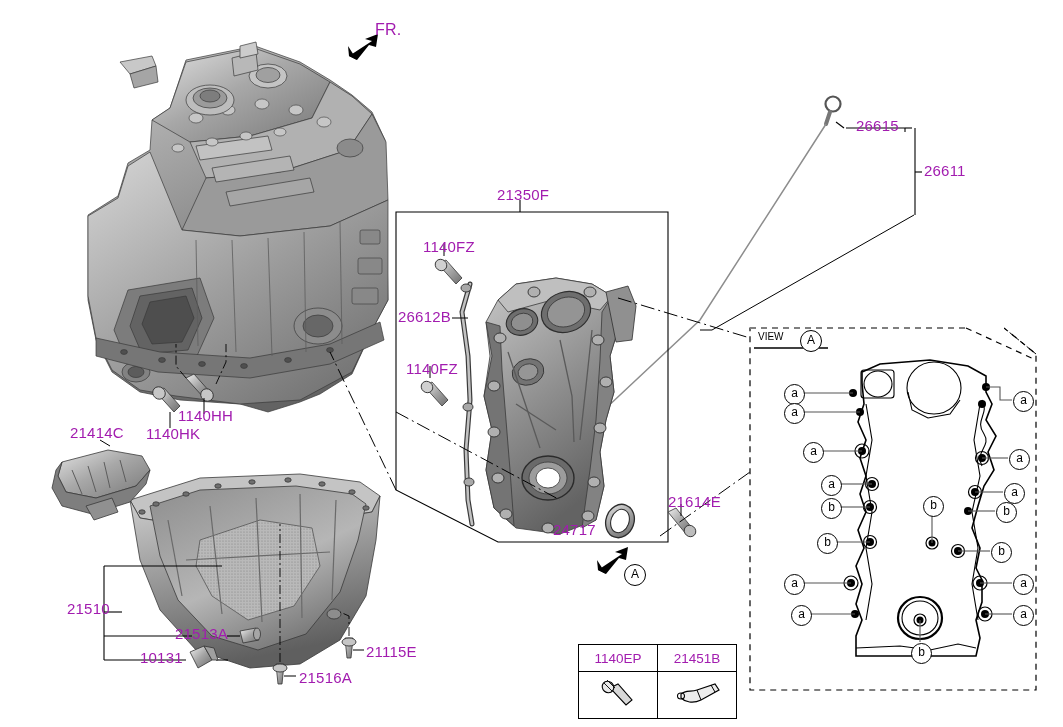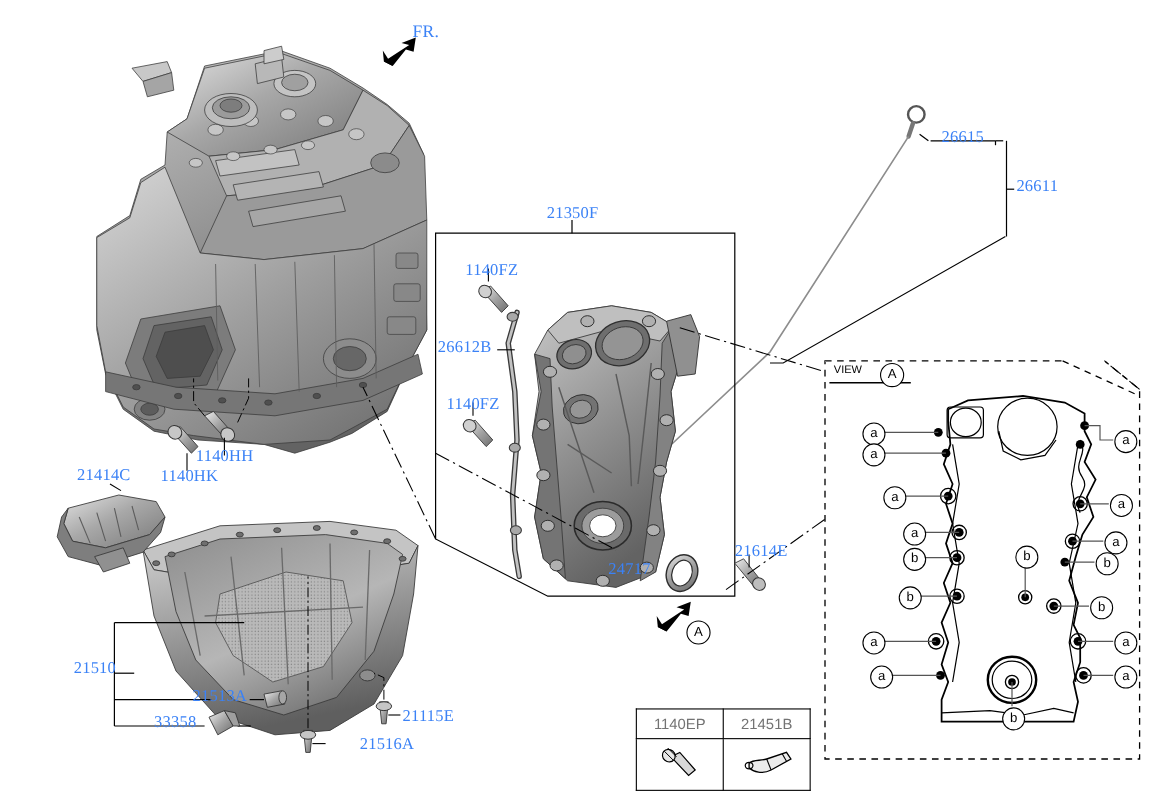--- a/index.html
+++ b/index.html
@@ -10,23 +10,23 @@
   #page {
     position: relative;
     width: 1063px;
     height: 727px;
     background: #ffffff;
     font-family: "Liberation Sans", sans-serif;
     overflow: hidden;
   }
   .lbl {
     position: absolute;
-    font-family: Liberation Serif, serif;
+    font-family: Liberation Sans, sans-serif;
     font-size: 15px;
-    color: #3b82f6;
+    color: #a21caf;
     white-space: nowrap;
     letter-spacing: 0.2px;
   }
   .lbl.big { font-size: 16px; }
   .svg-layer {
     position: absolute;
     left: 0; top: 0;
     width: 1063px;
     height: 727px;
   }
@@ -46,21 +46,21 @@
   .tbl {
     position: absolute;
     border-collapse: collapse;
     background: #fff;
   }
   .tbl td, .tbl th {
     border: 1.2px solid #000;
     font-family: "Liberation Sans", sans-serif;
     font-size: 13.5px;
     text-align: center;
-    color: #737373;
+    color: #a21caf;
     font-weight: normal;
     padding: 0;
   }
   #parts-legend-table td { width: 78px; height: 26px; }
   #parts-legend-table td.icon-cell { height: 46px; }
   #symbol-table td { width: 70px; height: 23px; }
   .view-panel-title {
     position: absolute;
     font-size: 10px;
     font-family: "Liberation Sans", sans-serif;
@@ -529,31 +529,31 @@
 
   <div class="lbl" style="left:856px; top:117px;text-align:center;">26615</div>
   <div class="lbl" style="left:924px; top:162px;">26611</div>
 
   <div class="lbl" style="left:497px; top:186px;">21350F</div>
 
   <div class="lbl" style="left:423px; top:238px;">1140FZ</div>
   <div class="lbl" style="left:398px; top:308px;">26612B</div>
   <div class="lbl" style="left:406px; top:360px;">1140FZ</div>
 
-  <div class="lbl" style="left:553px; top:510px;">24717</div>
+  <div class="lbl" style="left:553px; top:521px;">24717</div>
   <div class="lbl" style="left:668px; top:493px;">21614E</div>
 
   <div class="lbl" style="left:178px; top:407px;">1140HH</div>
   <div class="lbl" style="left:146px; top:425px;">1140HK</div>
   <div class="lbl" style="left:70px; top:424px;">21414C</div>
 
   <div class="lbl" style="left:67px; top:600px;">21510</div>
   <div class="lbl" style="left:147px; top:625px;margin-left:28px;">21513A</div>
-  <div class="lbl" style="left:140px; top:649px;">33358</div>
-  <div class="lbl" style="left:299px; top:669px;margin-left:28px;">21516A</div>
+  <div class="lbl" style="left:140px; top:649px;">10131</div>
+  <div class="lbl" style="left:299px; top:669px;">21516A</div>
   <div class="lbl" style="left:366px; top:643px;">21115E</div>
 
   <div class="circ-sym" style="left:624px; top:564px; width:20px; height:20px; line-height:18px;">A</div>
 
   <div class="view-panel-title" style="left:758px; top:331px;">VIEW</div>
   <div class="circ-sym" style="left:800px; top:330px; width:20px; height:20px; line-height:18px;">A</div>
 
   <div class="circ-sym" style="left:784px; top:384px;">a</div>
   <div class="circ-sym" style="left:784px; top:403px;">a</div>
   <div class="circ-sym" style="left:803px; top:442px;">a</div>

